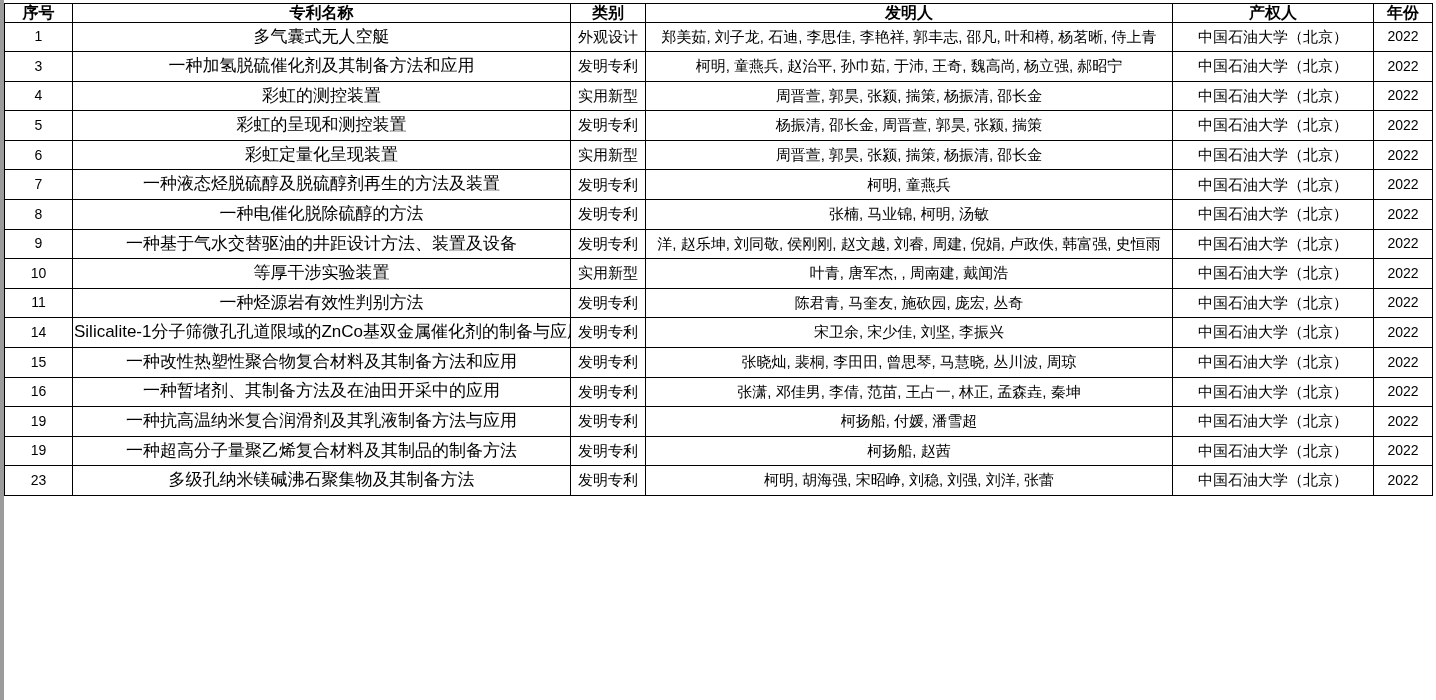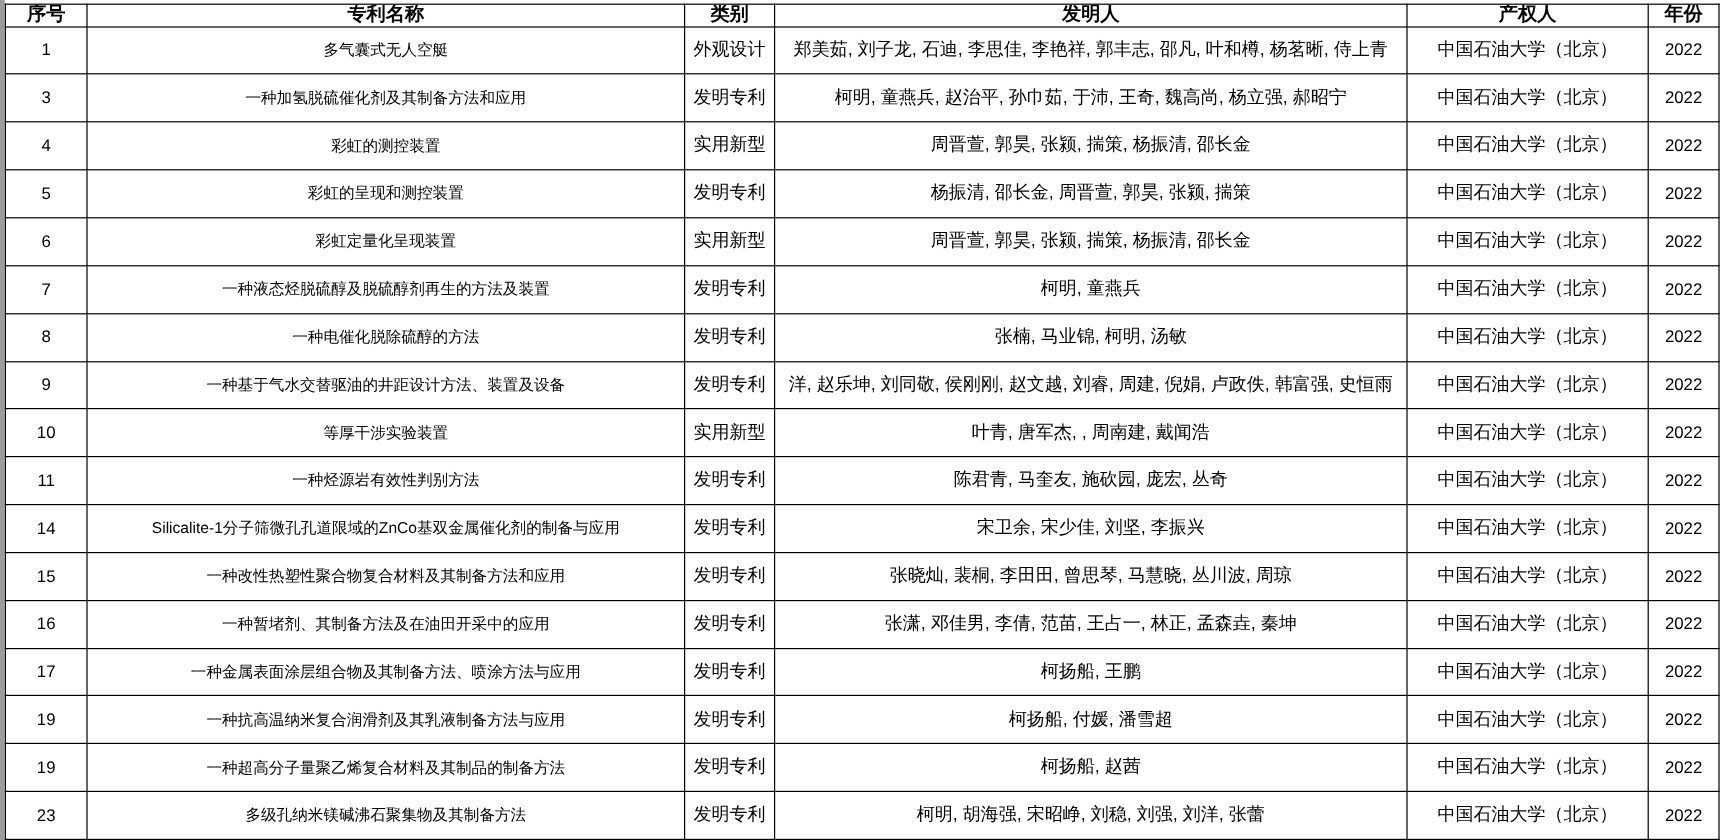--- a/index.html
+++ b/index.html
@@ -11,42 +11,42 @@
     overflow: hidden;
     position: relative;
   }
   .left-edge {
     position: absolute; left: 0; top: 0;
     width: 4px; height: 700px;
     background: #9b9b9b;
   }
   table.patents {
     position: absolute; left: 4px; top: 3px;
-    width: 1428px; height: 697px;
+    width: 1428px; height: 493px;
     border-collapse: collapse;
     table-layout: fixed;
     background: #ffffff;
   }
   th, td {
     border: 1px solid #000000;
     padding: 0 1px;
     text-align: center;
     vertical-align: middle;
     white-space: nowrap;
     overflow: hidden;
     font-size: 15px;
     line-height: 1.1;
   }
   th {
     font-weight: bold;
     font-size: 16px;
     background: #ffffff;
   }
   td.num { font-size: 14px; }
-  td.title { font-size: 13px; }
+  td.title { font-size: 17px; }
   td.inventors { font-size: 15px; }
 </style>
 </head>
 <body>
 
 <div class="left-edge"></div>
 
 <table class="patents">
   <colgroup>
     <col style="width:68px">
@@ -180,28 +180,20 @@
 
       <tr>
         <td class="num">16</td>
         <td class="title">一种暂堵剂、其制备方法及在油田开采中的应用</td>
         <td>发明专利</td>
         <td class="inventors">张潇, 邓佳男, 李倩, 范苗, 王占一, 林正, 孟森垚, 秦坤</td>
         <td>中国石油大学（北京）</td>
         <td class="num">2022</td>
       </tr>
 
-      <tr>
-        <td class="num">17</td>
-        <td class="title">一种金属表面涂层组合物及其制备方法、喷涂方法与应用</td>
-        <td>发明专利</td>
-        <td class="inventors">柯扬船, 王鹏</td>
-        <td>中国石油大学（北京）</td>
-        <td class="num">2022</td>
-      </tr>
 
       <tr>
         <td class="num">19</td>
         <td class="title">一种抗高温纳米复合润滑剂及其乳液制备方法与应用</td>
         <td>发明专利</td>
         <td class="inventors">柯扬船, 付媛, 潘雪超</td>
         <td>中国石油大学（北京）</td>
         <td class="num">2022</td>
       </tr>
 

